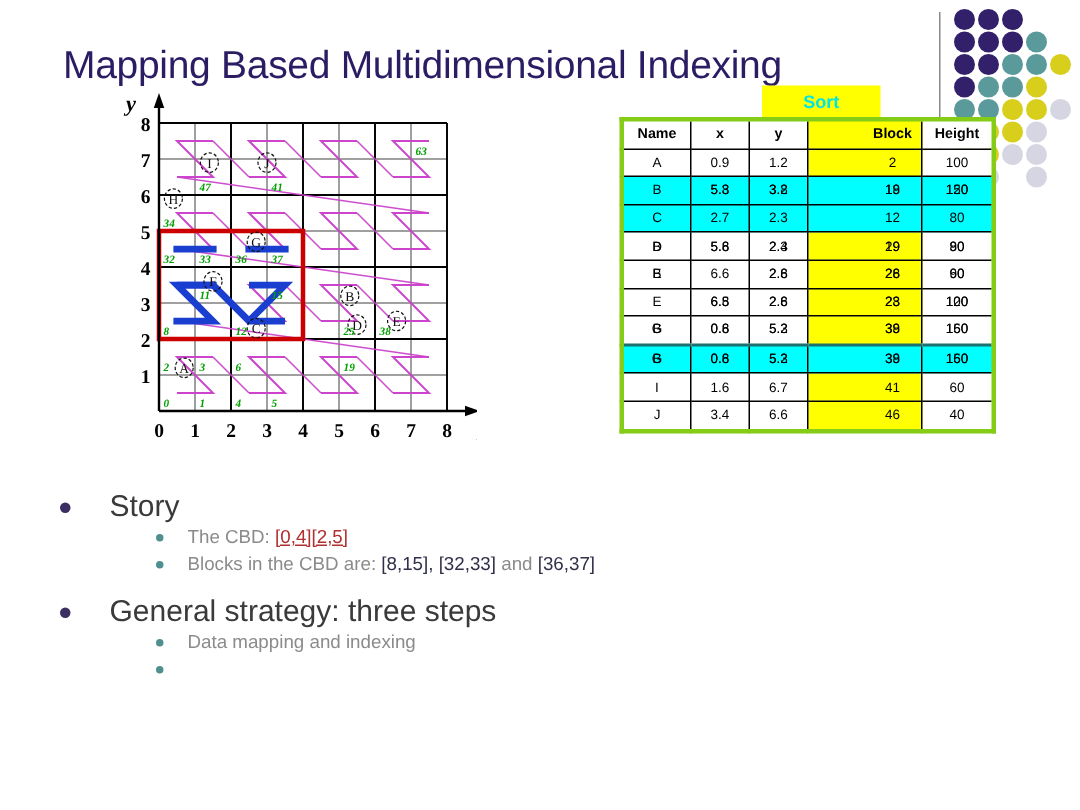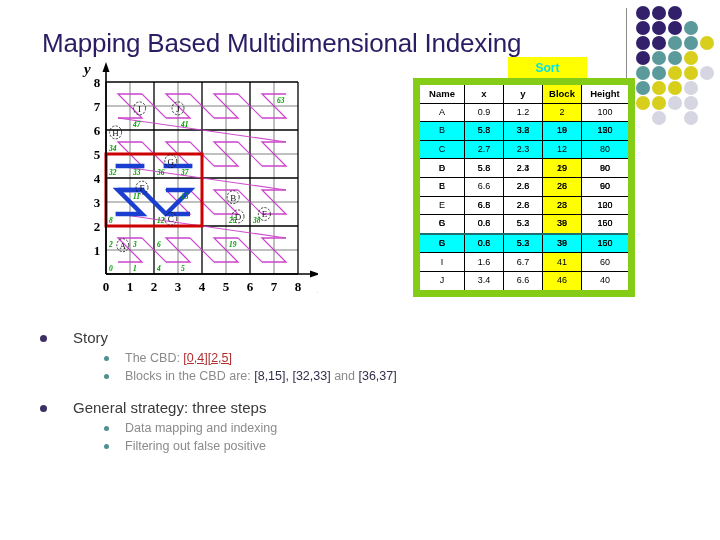--- a/index.html
+++ b/index.html
@@ -23,45 +23,45 @@
   
   #plot{position:absolute;left:78px;top:62px;width:240px;height:240px;}
   #plot svg{display:block;}
   
   #sortbox{
     position:absolute;left:508px;top:57px;width:79px;height:22px;
     background:#ffff00;color:#00e5e5;font-size:12px;font-weight:bold;
     display:flex;align-items:center;justify-content:center;
   }
   #tablewrap{position:absolute;left:413px;top:78px;}
-  table{border-collapse:collapse;border:7px solid #84cc16;}
+  table{border-collapse:collapse;border:3px solid #84cc16;}
   th,td{
     border:1px solid #000;
     width:38px;height:17.6px;
     font-size:9px;text-align:center;vertical-align:middle;
     color:#000;background:#fff;padding:0;
     line-height:1;
   }
   th:first-child,td:first-child{width:44px;}
   th:last-child,td:last-child{width:46px;}
   th{font-size:9.5px;}
-  .blockcol{background:#ffff00;}
+  .blockcol{background:#ffff00;padding-left:37px;}
   tr.sel td{background:#00ffff;}
   tr.sel td.blockcol{background:#00ffff;}
   .ghost{position:relative;display:inline-block;}
   .ghost .g2{position:absolute;left:0;top:0;width:100%;text-align:center;}
   tr.divider td{border-top:2px solid #1d7070;}
   
   #bullets{position:absolute;left:34px;top:328px;width:520px;}
   .lvl1{display:flex;align-items:flex-start;margin-bottom:2px;}
   .lvl1 .bl{
     width:7px;height:7px;border-radius:50%;background:#3b2f63;
     margin:7px 26px 0 6px;flex:none;
   }
-  .lvl1 .tx{font-size:15px;color:#3a3a3a;line-height:20px;}
+  .lvl1 .tx{font-size:20px;color:#3a3a3a;line-height:20px;}
   .lvl2{display:flex;align-items:flex-start;margin-left:70px;margin-bottom:1px;}
   .lvl2 .bl{
     width:5px;height:5px;border-radius:50%;background:#4f8f8f;
     margin:6px 16px 0 0;flex:none;
   }
   .lvl2 .tx{font-size:12.5px;color:#8b8b8b;line-height:17px;}
   .hl-red{color:#b03030;text-decoration:underline;}
   .hl-dark{color:#30304a;}
   .gap{height:12px;}
 </style>
@@ -360,15 +360,14 @@
     <div class="bl"></div>
     <div class="tx">General strategy: three steps</div>
   </div>
 
   <div class="lvl2">
     <div class="bl"></div>
     <div class="tx">Data mapping and indexing</div>
   </div>
   <div class="lvl2">
     <div class="bl"></div>
-    <div class="tx">Filtering out false positive</div>
   </div>
 </div>
 
 </body></html>

